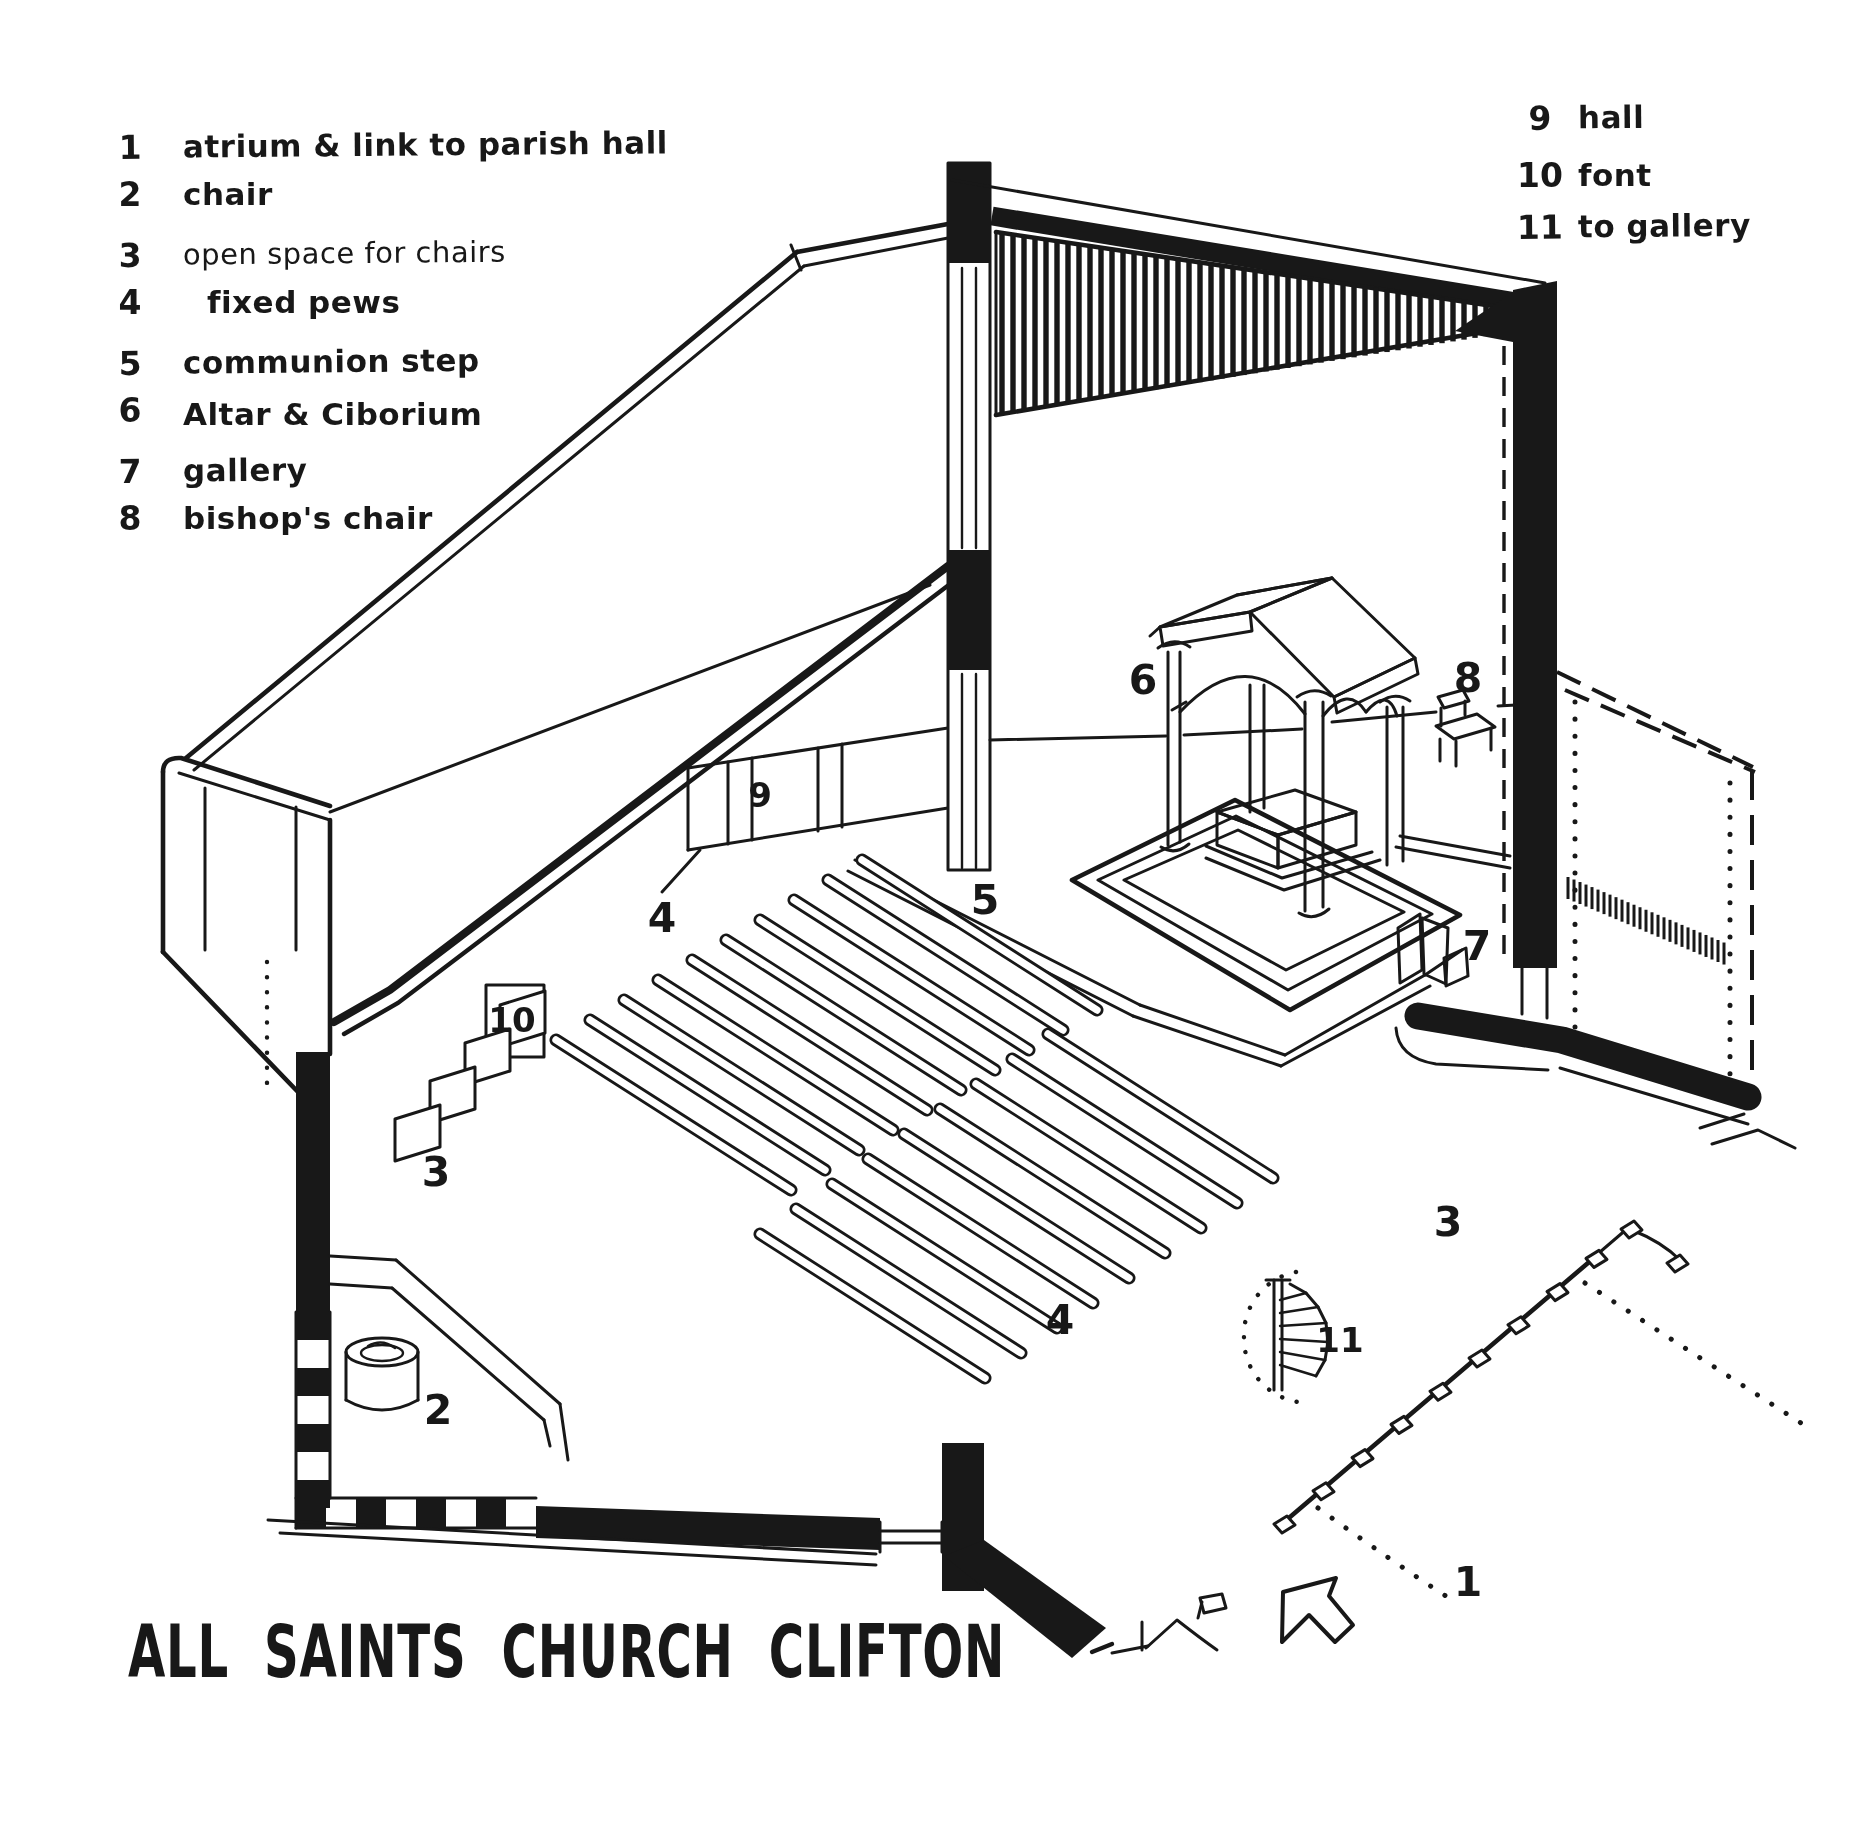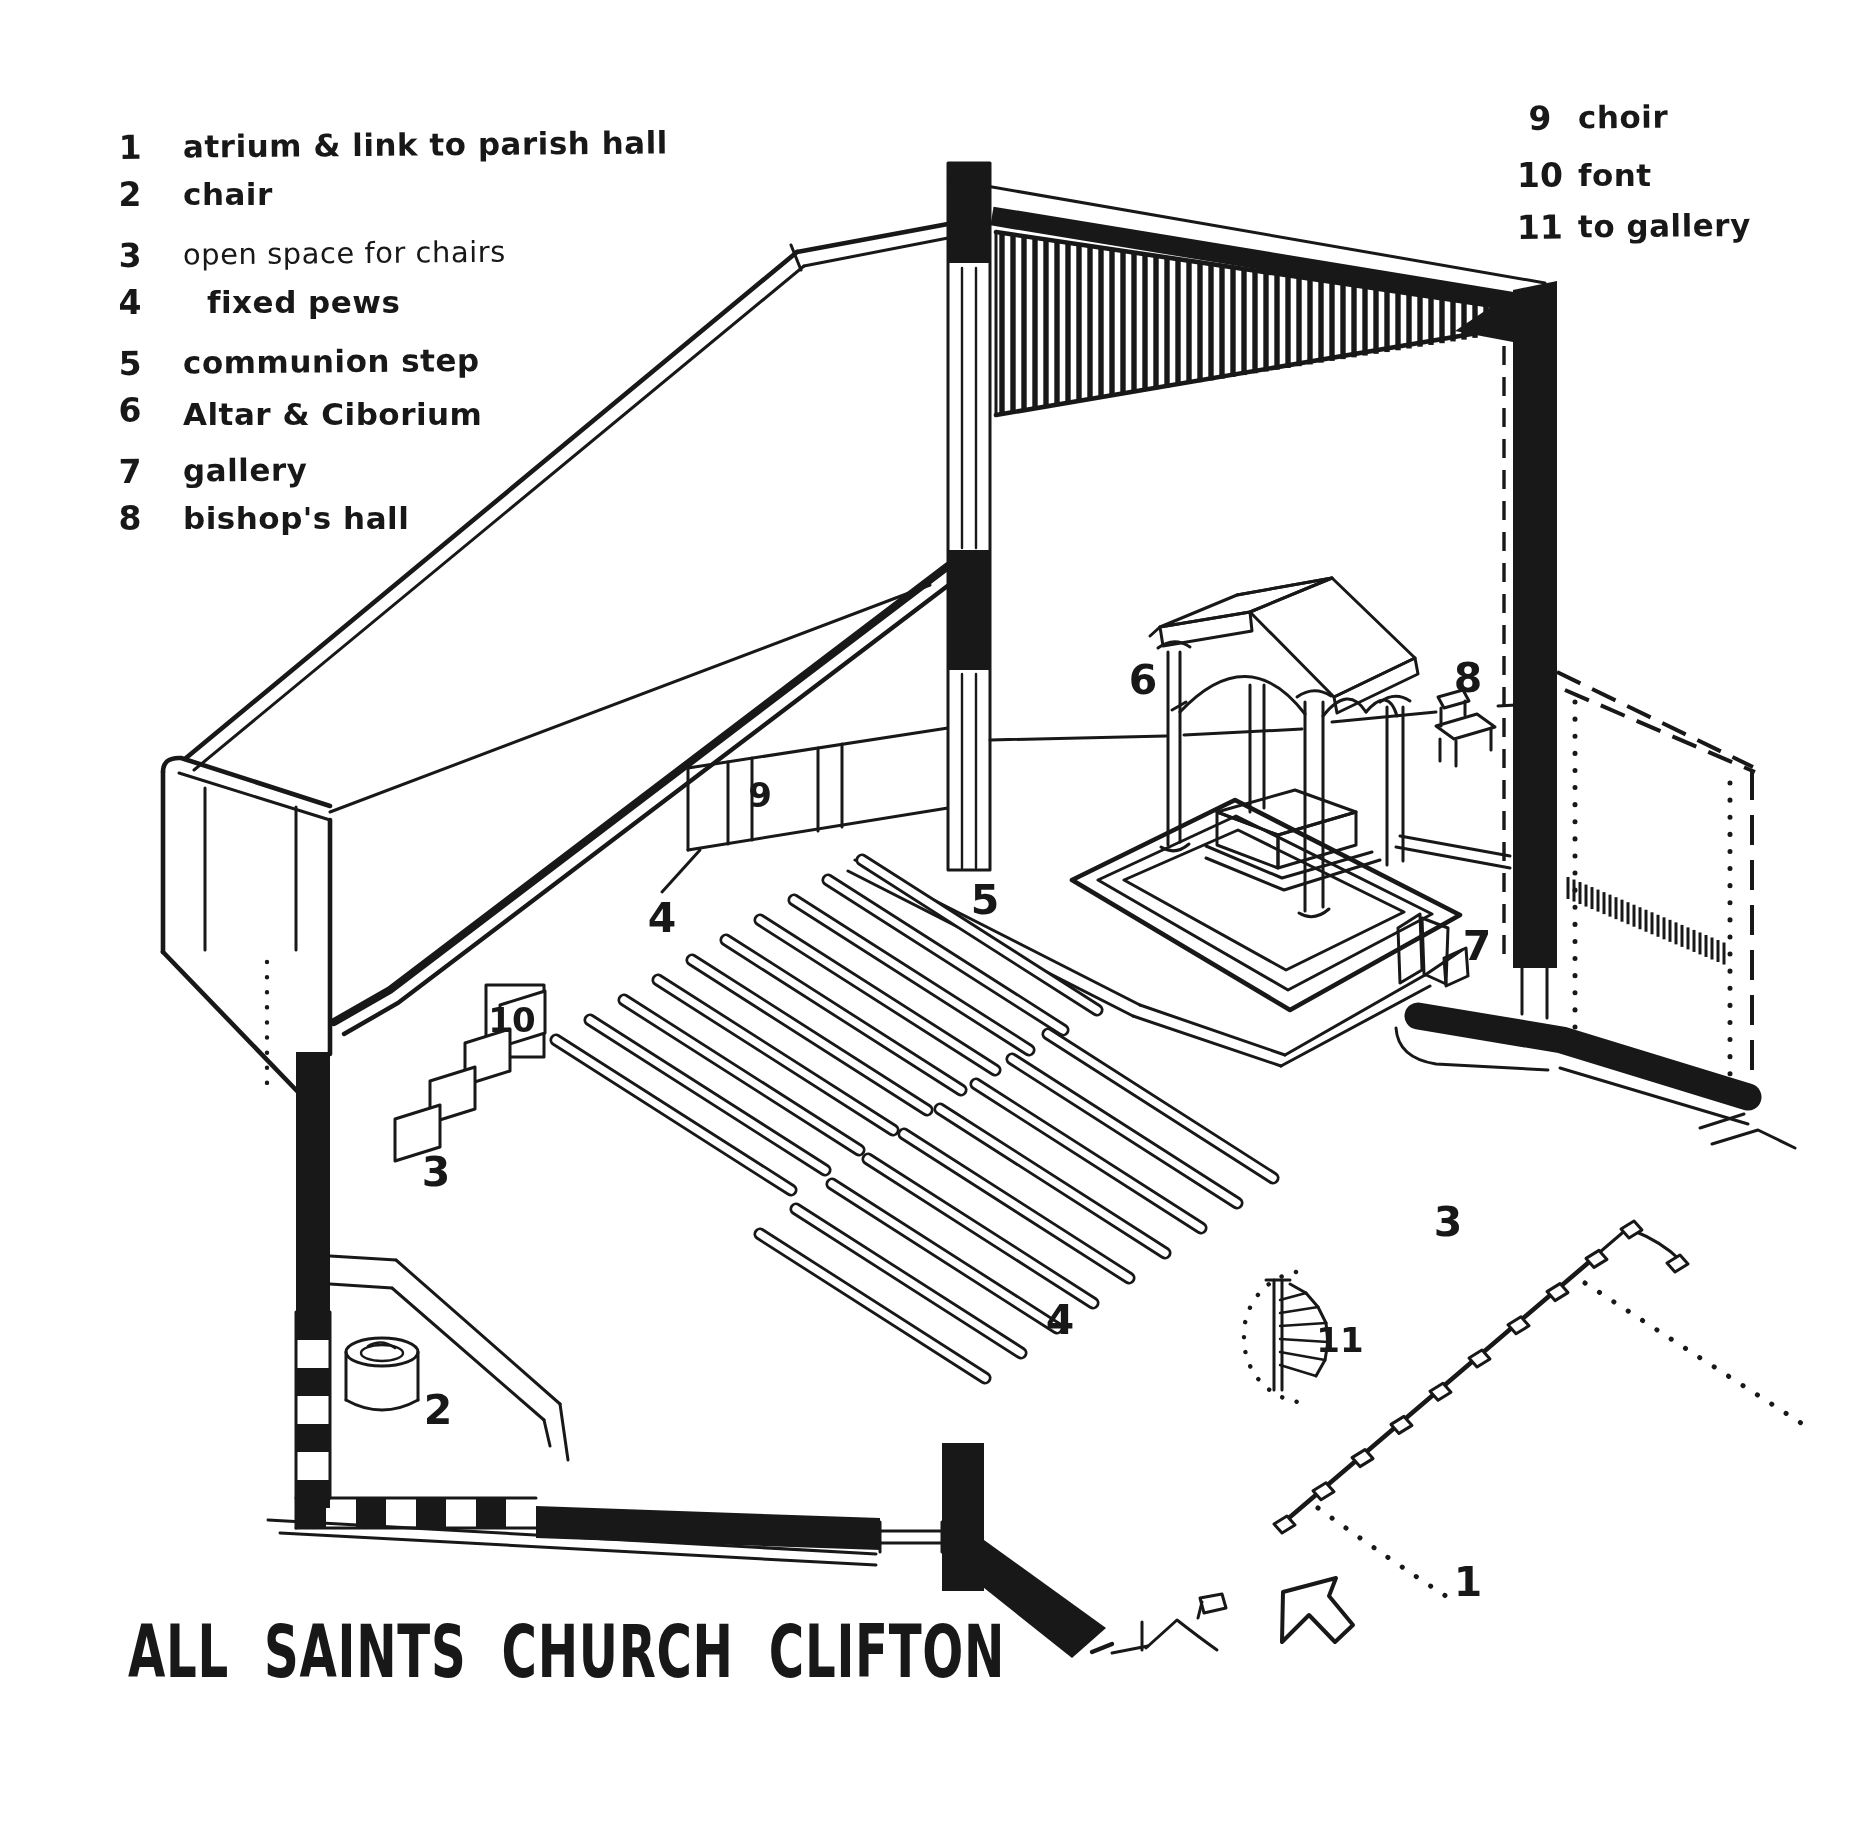--- a/index.html
+++ b/index.html
@@ -463,28 +463,28 @@
       <div class="legend-row" style="top: 387px; left: 0px; width: 1865px;">
         <span class="legend-num" style="left: 102px;">6</span>
         <span class="legend-label" style="left: 183px; margin-top: 8px;">Altar &amp; Ciborium</span>
       </div>
       <div class="legend-row" style="top: 441px; left: 0px; width: 1865px;">
         <span class="legend-num" style="left: 102px;">7</span>
         <span class="legend-label" style="left: 183px;">gallery</span>
       </div>
       <div class="legend-row" style="top: 495px; left: 0px; width: 1865px;">
         <span class="legend-num" style="left: 102px;">8</span>
-        <span class="legend-label" style="left: 183px;">bishop's hall</span>
+        <span class="legend-label" style="left: 183px;">bishop's chair</span>
       </div>
     </div>
 
 <div class="legend-right" id="legend-right">
       <div class="legend-row" style="top: 100px; left: 0px; width: 1865px;">
         <span class="legend-num" style="left: 1512px;">9</span>
-        <span class="legend-label" style="left: 1578px;">choir</span>
+        <span class="legend-label" style="left: 1578px;">hall</span>
       </div>
       <div class="legend-row" style="top: 152px; left: 0px; width: 1865px;">
         <span class="legend-num" style="left: 1512px;">10</span>
         <span class="legend-label" style="left: 1578px;">font</span>
       </div>
       <div class="legend-row" style="top: 209px; left: 0px; width: 1865px;">
         <span class="legend-num" style="left: 1512px;">11</span>
         <span class="legend-label" style="left: 1578px;">to gallery</span>
       </div>
     </div>

